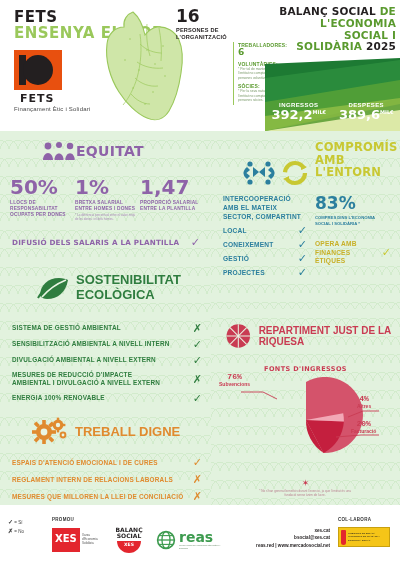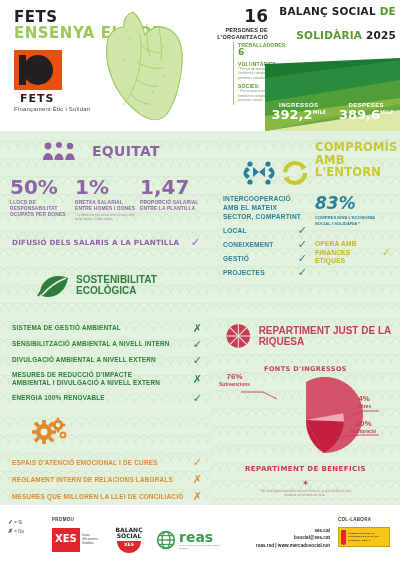--- a/index.html
+++ b/index.html
@@ -34,21 +34,21 @@
   .fets-mark { width:48px; height:40px; background:#e8500f; position:relative; }
   .fets-mark:after{ content:""; position:absolute; left:9px; top:5px; width:30px; height:30px; border-radius:50%;
       background:#231f20; }
   .fets-mark:before{ content:""; position:absolute; left:5px; top:5px; width:7px; height:30px; background:#231f20; }
   .fets-word { font-family:"DejaVu Sans", sans-serif; font-weight:bold; font-size:11px; color:#231f20; letter-spacing:1px; margin-top:2px; margin-left:6px; }
   .fets-sub { font-size:6px; color:#4a4a4a; margin-top:1px; letter-spacing:.2px; }
 
   .heart { position:absolute; left:95px; top:4px; width:100px; height:120px; }
 
   
-  .people { position:absolute; left:176px; top:8px; width:92px; text-align:right; }
+  .people { position:absolute; left:176px; top:8px; width:92px; text-align:left; }
   .people .big { font-family:"DejaVu Sans", sans-serif; font-weight:bold; font-size:17px; color:#231f20; line-height:1; }
   .people .cap { font-size:5.6px; font-weight:bold; color:#231f20; letter-spacing:.2px; line-height:1.25; margin-top:2px; }
 
   .gender { position:absolute; left:168px; top:40px; width:58px; text-align:right; }
   .gender .g { margin-bottom:3px; }
   .gender .gv { font-family:"DejaVu Sans", sans-serif; font-weight:bold; font-size:13px; color:#231f20; line-height:1; }
   .gender .gl { font-size:5px; font-weight:bold; color:#231f20; letter-spacing:.2px; line-height:1.2; }
 
   .rolescol { position:absolute; left:233px; top:42px; width:46px; border-left:1px solid #9ac85b; padding-left:4px; }
   .rolerow { margin-bottom:3px; }
@@ -69,21 +69,21 @@
   .mcell .mv sup { font-size:5px; font-weight:bold; }
 
   
   .sec-equitat { top:131px; height:127px; left:0; width:211px; }
   .sec-coop    { top:131px; height:178px; left:211px; width:189px; }
   .sec-sost    { top:258px; height:150px; left:0; width:211px; }
   .sec-rep     { top:309px; height:196px; left:211px; width:189px; }
   .sec-treb    { top:408px; height:97px; left:0; width:211px; }
   .footer      { position:absolute; left:0; top:505px; width:400px; height:71px; background:#fff; }
 
-  .sec-head { display:flex; align-items:center; gap:16px; }
+  .sec-head { display:flex; align-items:center; gap:0; }
   .sec-head h2 { font-family:"DejaVu Sans", sans-serif; font-weight:bold; letter-spacing:.3px; line-height:1.05; }
 
   
   .eq-head { position:absolute; left:42px; top:10px; }
   .eq-head h2 { font-size:14px; color:#8e63a8; }
   .eq-stats { position:absolute; left:8px; top:46px; width:195px; display:flex; }
   .eq-col { flex:1; padding:0 2px; }
   .eq-col .v { font-family:"DejaVu Sans", sans-serif; font-weight:bold; font-size:20px; color:#8e63a8; line-height:1; }
   .eq-col .l { font-size:4.8px; font-weight:bold; color:#8e63a8; letter-spacing:.2px; line-height:1.3; margin-top:3px; }
   .eq-col .n { font-size:3px; color:#a98ab8; line-height:1.25; margin-top:2px; }
@@ -94,44 +94,44 @@
   
   .co-t1 { position:absolute; left:14px; top:10px; font-family:"DejaVu Sans", sans-serif; font-weight:bold; font-size:11.5px; color:#2b7f9e; letter-spacing:.2px; }
   .co-t2 { position:absolute; left:104px; top:10px; width:82px; font-family:"DejaVu Sans", sans-serif; font-weight:bold; font-size:11.5px; color:#c8c832; letter-spacing:.2px; line-height:1.1; }
   .co-icons { position:absolute; left:30px; top:27px; width:72px; height:28px; }
   .co-body { position:absolute; left:12px; top:64px; width:168px; display:flex; gap:8px; }
   .co-left { width:84px; }
   .co-left .head { font-size:6.6px; font-weight:bold; color:#2b7f9e; line-height:1.35; letter-spacing:.2px; }
   .co-item { display:flex; justify-content:space-between; align-items:center; margin-top:3px; }
   .co-item .lb { font-size:6.6px; font-weight:bold; color:#2b7f9e; letter-spacing:.2px; }
   .co-right { width:76px; }
-  .co-right .v { font-family:"DejaVu Sans", sans-serif; font-weight:bold; font-size:17px; color:#2b7f9e; line-height:1;font-style:italic; }
+  .co-right .v { font-family:"DejaVu Sans", sans-serif; font-weight:bold; font-size:17px; color:#2b7f9e; line-height:1; }
   .co-right .l { font-size:4.2px; font-weight:bold; color:#2b7f9e; line-height:1.35; margin-top:3px; }
   .co-fin { display:flex; align-items:center; justify-content:space-between; margin-top:14px; }
   .co-fin .lb { font-size:6.6px; font-weight:bold; color:#c8b028; line-height:1.25; letter-spacing:.2px; }
 
   
   .so-head { position:absolute; left:36px; top:14px; display:flex; align-items:center; gap:6px; }
-  .so-head h2 { font-size:10px; color:#2f7d3f; }
+  .so-head h2 { font-size:13px; color:#2f7d3f; }
   .so-list { position:absolute; left:12px; top:62px; width:190px; }
   .so-item { display:flex; justify-content:space-between; align-items:center; padding:2.5px 0; }
   .so-item .lb { font-size:6.4px; font-weight:bold; color:#2f7d3f; letter-spacing:.2px; line-height:1.35; width:160px; }
 
   
   .rp-head { position:absolute; left:14px; top:10px; display:flex; align-items:center; gap:7px; }
   .rp-head h2 { font-size:10px; color:#c93b52; line-height:1.1; }
   .rp-sub { position:absolute; left:0; top:56px; width:189px; text-align:center;
     font-family:"DejaVu Sans", sans-serif; font-weight:bold; font-size:6.5px; color:#c93b52; letter-spacing:.4px; }
   .pie-wrap { position:absolute; left:0; top:68px; width:189px; height:86px; }
   .rp-sub2 { position:absolute; left:0; top:156px; width:189px; text-align:center;
     font-family:"DejaVu Sans", sans-serif; font-weight:bold; font-size:7px; color:#c93b52; letter-spacing:.4px; }
   .rp-star { position:absolute; left:0; top:169px; width:189px; text-align:center; color:#c93b52; font-size:9px; }
   .rp-note { position:absolute; left:44px; top:180px; width:100px; text-align:center; font-size:3.1px; color:#b98290; line-height:1.35; }
   .pl { position:absolute; text-align:center; }
-  .pl .pv { font-family:Liberation Sans, sans-serif; font-weight:bold; font-size:8px; color:#c93b52; line-height:1; }
+  .pl .pv { font-family:Liberation Mono, monospace; font-weight:bold; font-size:8px; color:#c93b52; line-height:1; }
   .pl .pn { font-size:5px; font-weight:bold; color:#c93b52; line-height:1.2; }
 
   
   .tr-head { position:absolute; left:32px; top:8px; display:flex; align-items:center; gap:7px; }
   .tr-head h2 { font-size:13px; color:#e08a2e; }
   .tr-list { position:absolute; left:12px; top:46px; width:190px; }
   .tr-item { display:flex; justify-content:space-between; align-items:center; padding:3px 0; }
   .tr-item .lb { font-size:6.4px; font-weight:bold; color:#e08a2e; letter-spacing:.2px; }
 
   
@@ -219,21 +219,21 @@
       </div>
       <div class="rolerow">
         <div class="rt">SÒCIES:</div>
         <div class="rn">* Per la seva naturalesa, l'entitat no compta amb persones sòcies.</div>
       </div>
     </div>
 
     <div class="bal-title">
       <span>BALANÇ SOCIAL</span>
       <span class="gr">DE</span><br>
-      <br>
+      <span class="gr">L'ECONOMIA SOCIAL I</span><br>
       <span class="gr">SOLIDÀRIA</span>
       <span>2025</span>
     </div>
 
     <div class="banner">
       <svg viewBox="0 0 135 73" width="135" height="73">
         <path d="M0 6 L135 0 L135 52 L0 73 Z" fill="#1d7a33"></path>
         <path d="M0 20 L135 2 L135 40 L0 73 Z" fill="#2f9140" opacity=".75"></path>
         <path d="M0 44 L135 22 L135 46 L0 73 Z" fill="#6fae33" opacity=".55"></path>
         <path d="M0 58 L135 40 L135 73 L0 73 Z" fill="#b9d44f" opacity=".5"></path>
@@ -420,21 +420,20 @@
       <div class="pl" style="left:146px; top:18px;">
         <div class="pv">4%</div>
         <div class="pn">Altres</div>
       </div>
       <div class="pl" style="left:140px; top:43px;">
         <div class="pv">20%</div>
         <div class="pn">Facturació</div>
       </div>
     </div>
 
-    <div class="rp-sub2">REPARTIMENT DE BENEFICIS</div>
     <div class="rp-star">✶</div>
     <div class="rp-note">* No s'han generat beneficis durant l'exercici, ja que l'entitat és una fundació sense ànim de lucre.</div>
   </div>
 
   <div class="scallop sec-treb" style="position:absolute">
     <div class="tr-head">
       <svg width="36" height="30" viewBox="0 0 36 30">
         <g fill="#e08a2e">
           <circle cx="12" cy="16" r="8"></circle>
             <circle cx="12" cy="16" r="3.4" fill="#eaf5e3"></circle>
@@ -453,20 +452,21 @@
           <g>
               <rect x="24.8" y="1.6" width="2.4" height="3.4"></rect>
               <rect x="24.8" y="13" width="2.4" height="3.4"></rect>
              <rect x="18.6" y="7.8" width="3.4" height="2.4"></rect>
               <rect x="30" y="7.8" width="3.4" height="2.4"></rect>
             </g>
           <circle cx="31" cy="19" r="3.4"></circle>
             <circle cx="31" cy="19" r="1.4" fill="#eaf5e3"></circle>
         </g>
       </svg>
+      <h2>TREBALL DIGNE</h2>
     </div>
 
     <div class="tr-list">
       <div class="tr-item">
         <span class="lb">ESPAIS D'ATENCIÓ EMOCIONAL I DE CURES</span>
         <span class="tick" style="color:#e08a2e">✓</span>
       </div>
       <div class="tr-item">
         <span class="lb">REGLAMENT INTERN DE RELACIONS LABORALS</span>
         <span class="tick" style="color:#e08a2e">✗</span>

